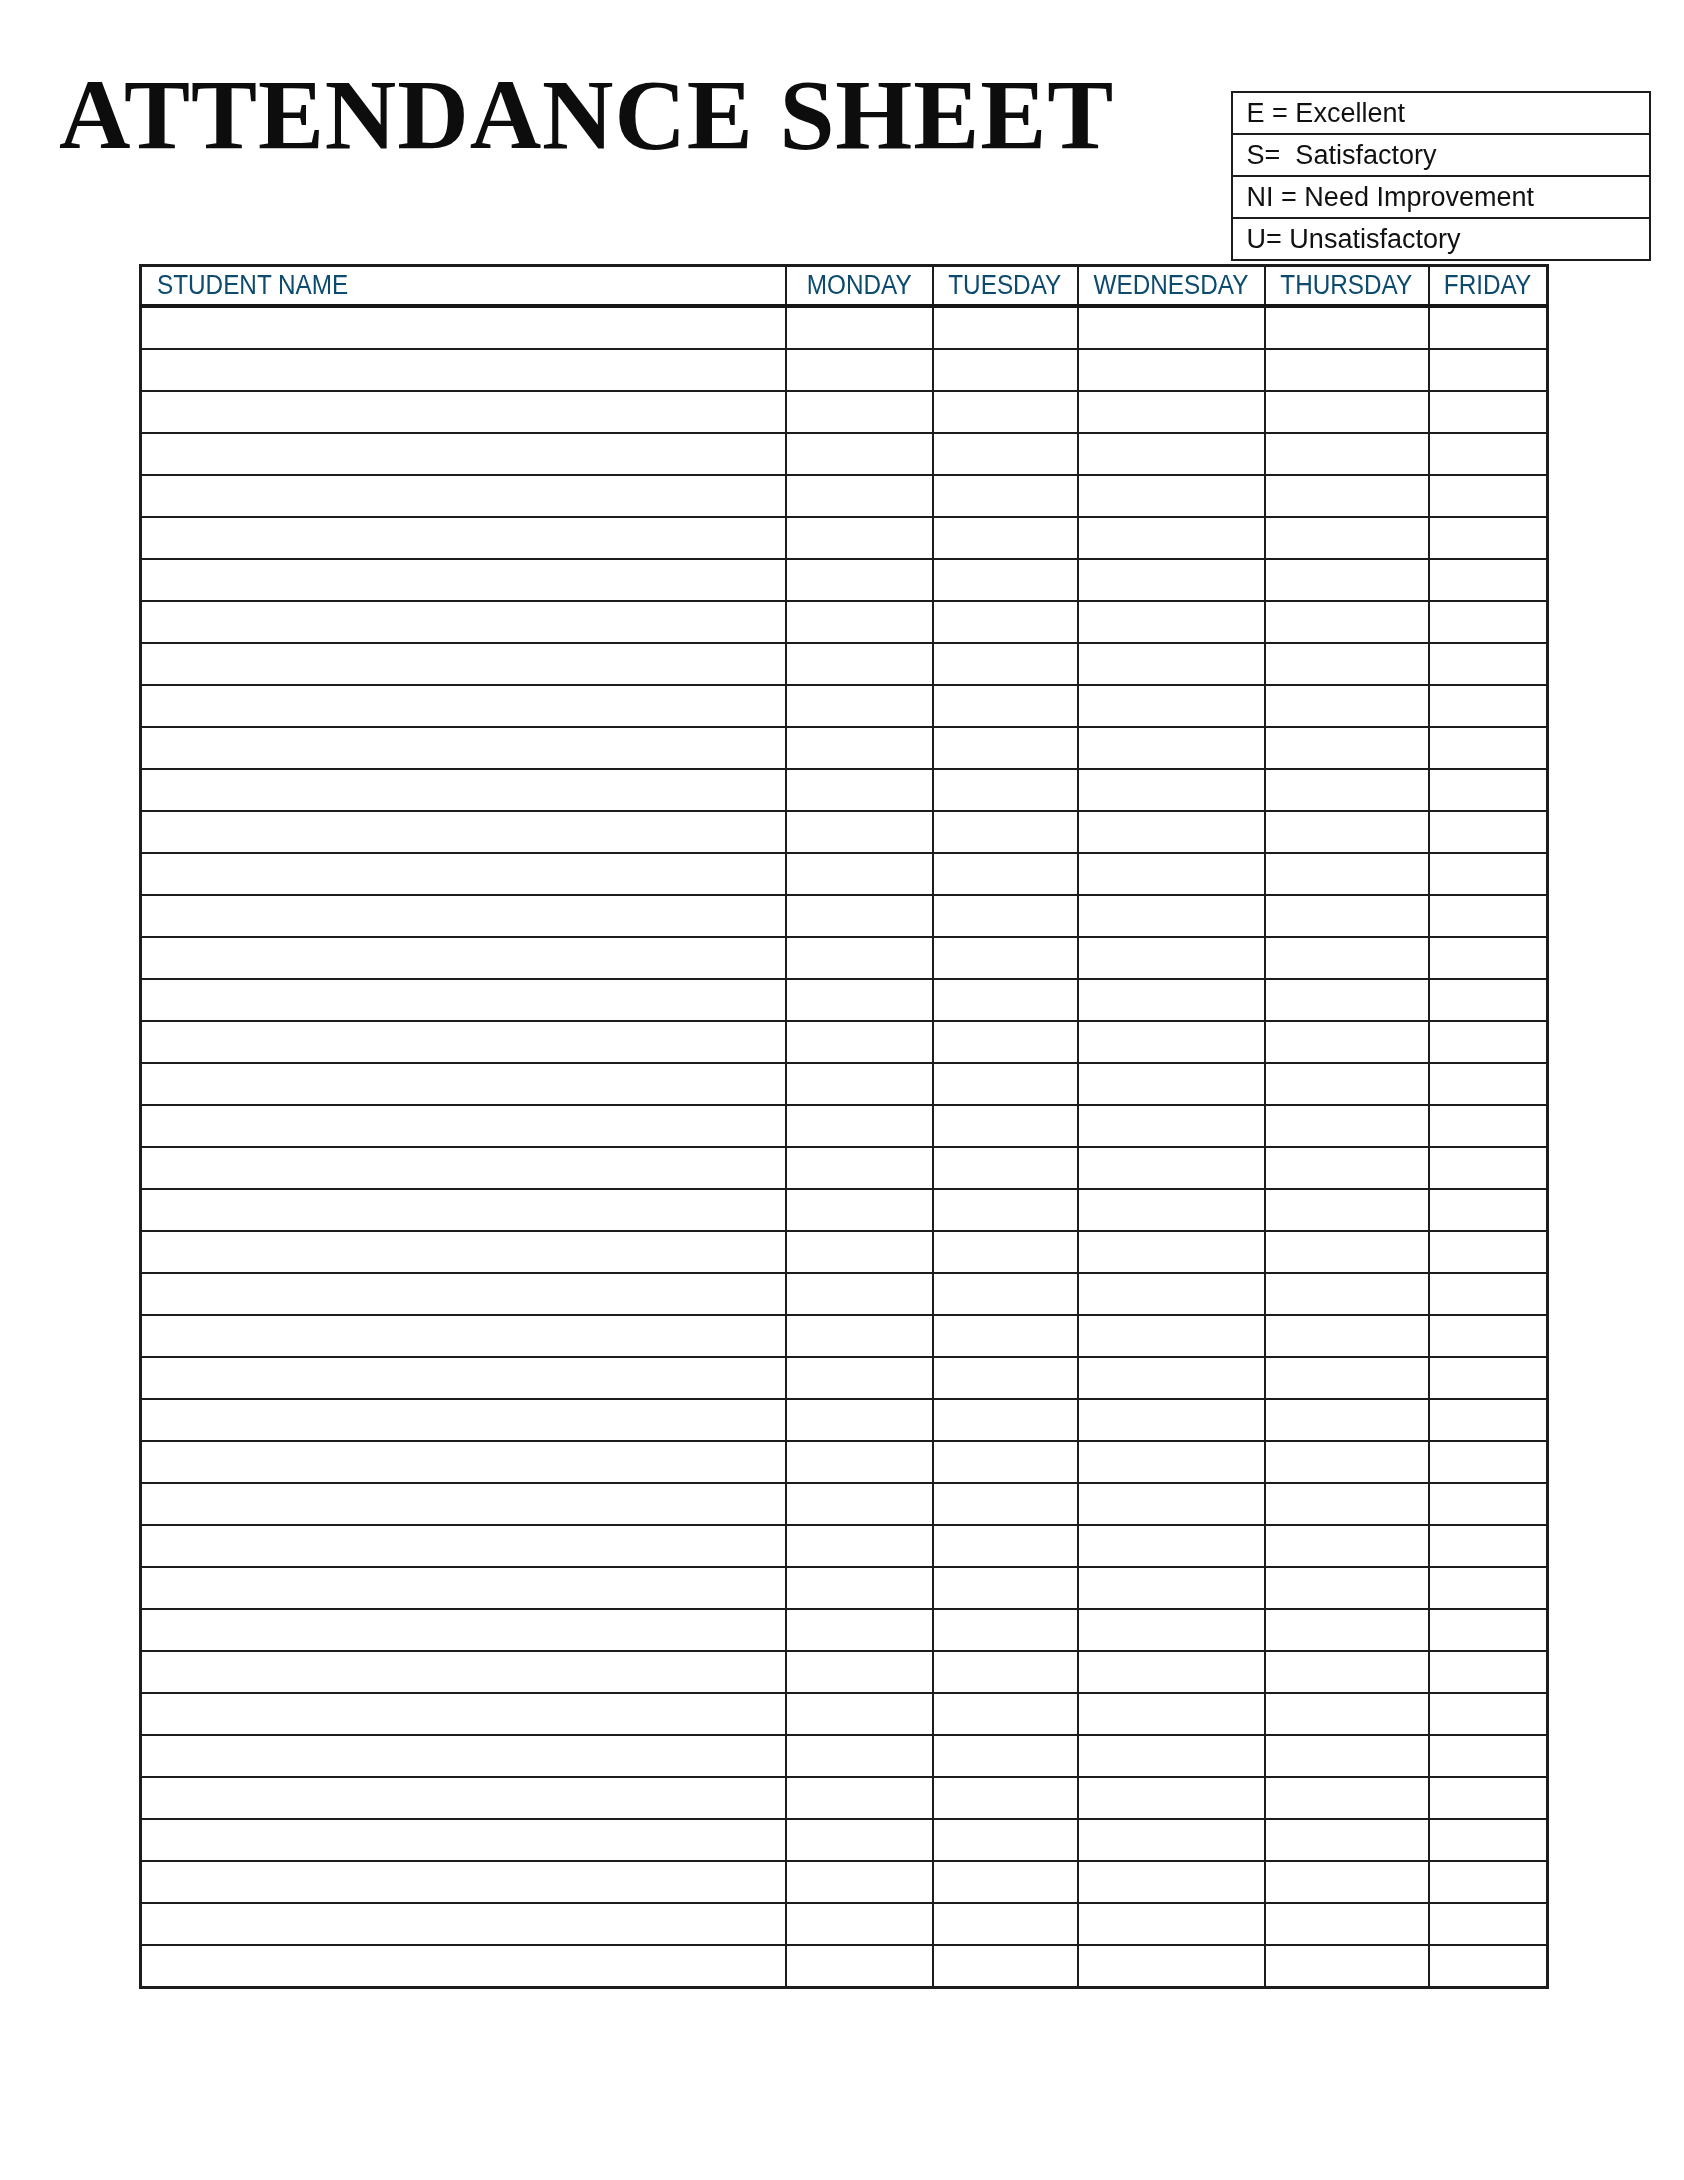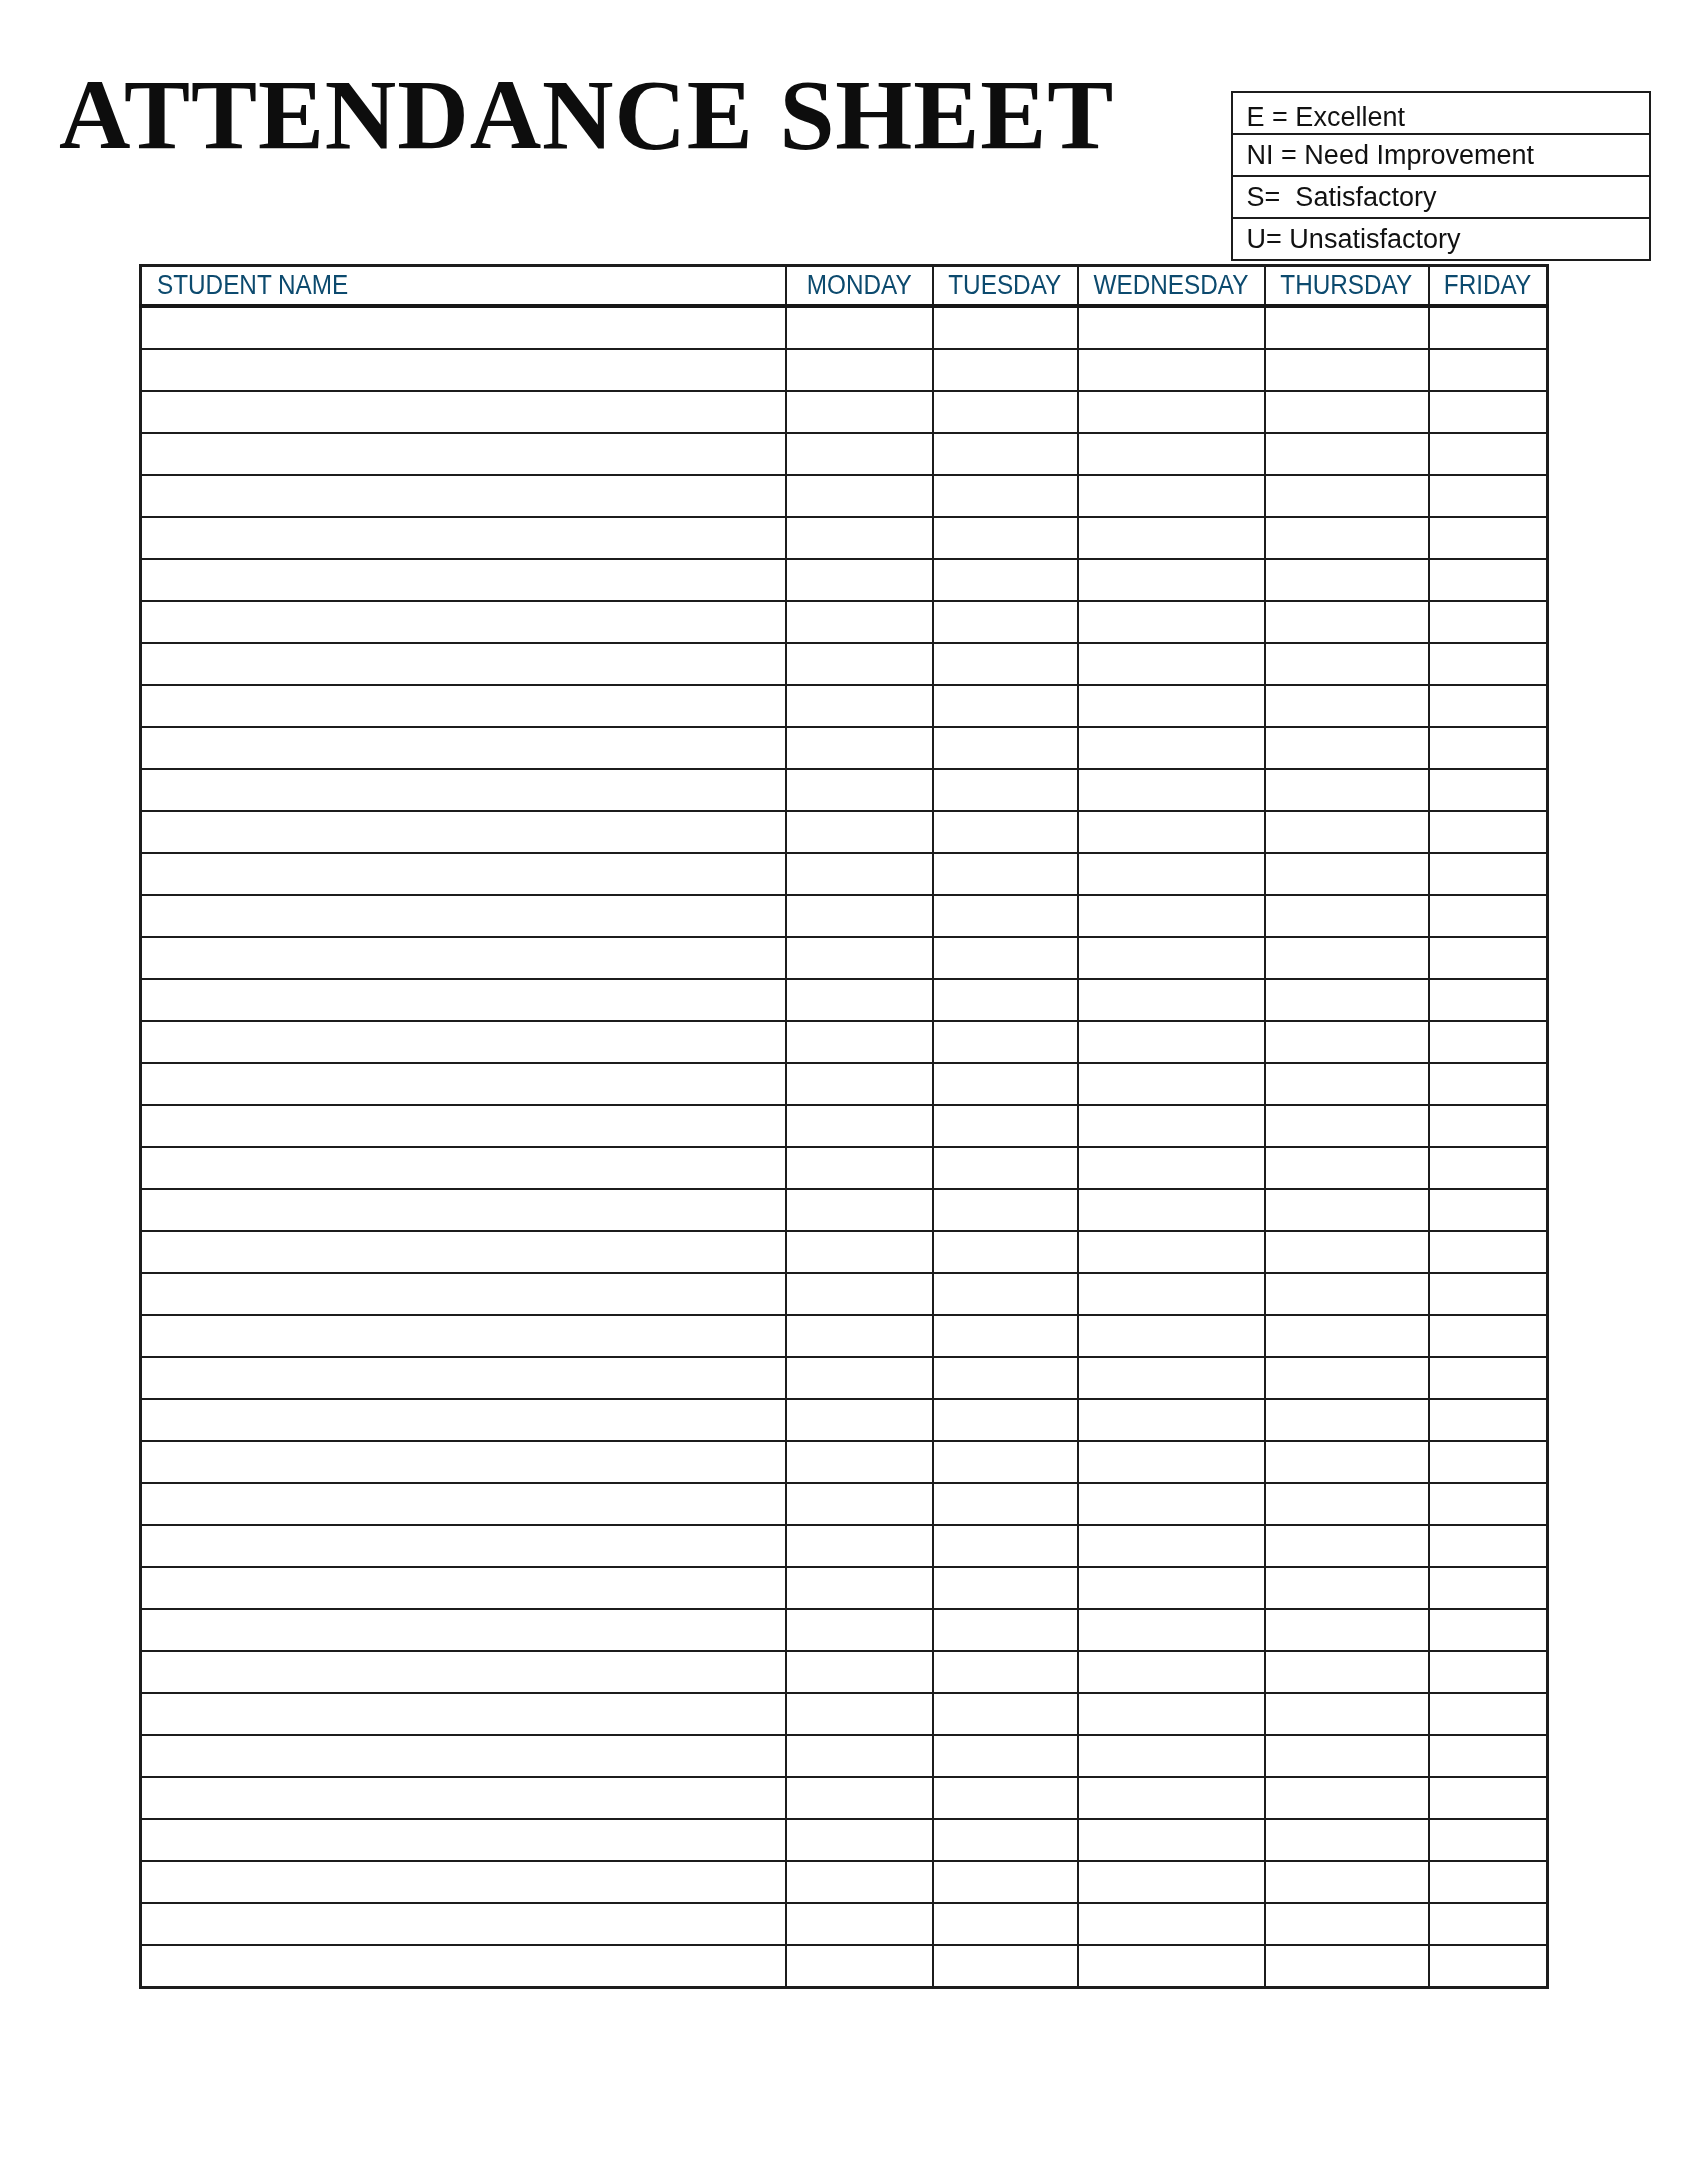--- a/index.html
+++ b/index.html
@@ -41,21 +41,21 @@
   .legend-row {
     height: 40px;
     border-top: 2.6px solid #1c1c1c;
     display: flex;
     align-items: center;
     padding-left: 13.6px;
     font-size: 27px;
     white-space: pre;
     color: #111111;
   }
-  .legend-row:first-child { border-top: none; align-items: flex-end; }
+  .legend-row:first-child { border-top: none; }
 
   
   .sheet-table {
     position: absolute;
     left: 139px;
     top: 264px;
     width: 1408px;
     border-collapse: collapse;
     table-layout: fixed;
     background: #ffffff;
@@ -100,24 +100,24 @@
 </head>
 <body>
 
 <h1 class="page-title">ATTENDANCE SHEET</h1>
 
 <div class="legend">
   <div class="legend-row">
     <span>E = Excellent</span>
   </div>
   <div class="legend-row">
-    <span>NI = Need Improvement</span>
+    <span>S=  Satisfactory</span>
   </div>
   <div class="legend-row">
-    <span>S=  Satisfactory</span>
+    <span>NI = Need Improvement</span>
   </div>
   <div class="legend-row">
     <span>U= Unsatisfactory</span>
   </div>
 </div>
 
 <table class="sheet-table">
   <colgroup>
     <col style="width:645px">
     <col style="width:147px">

